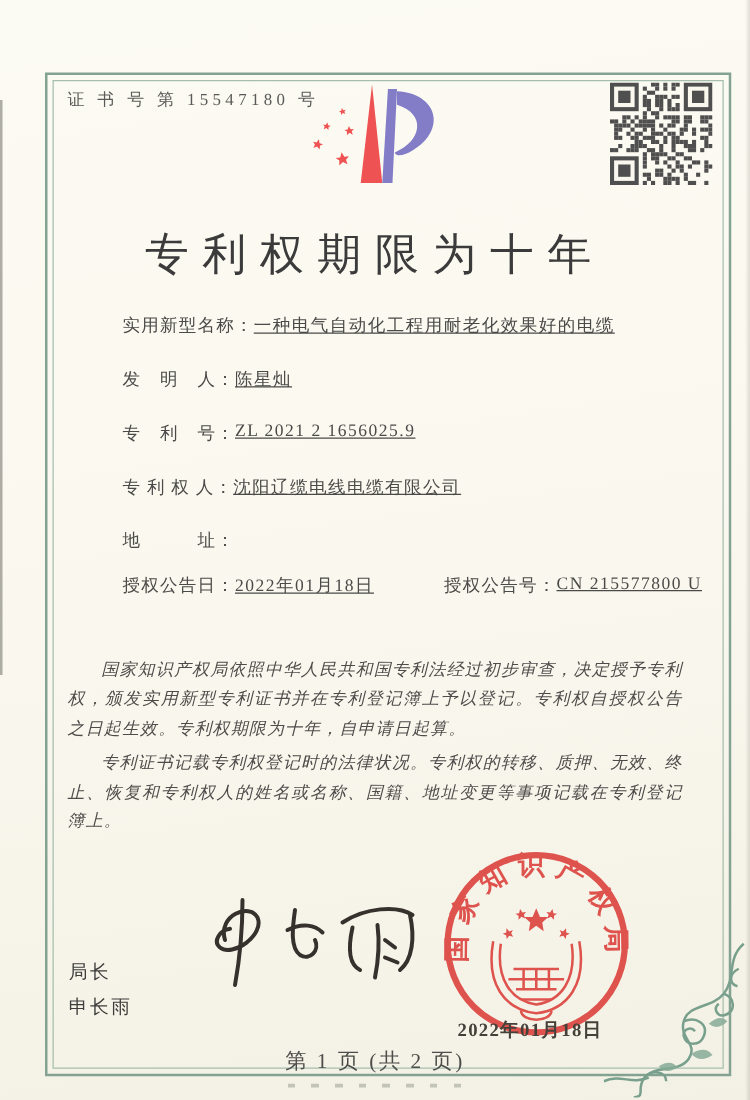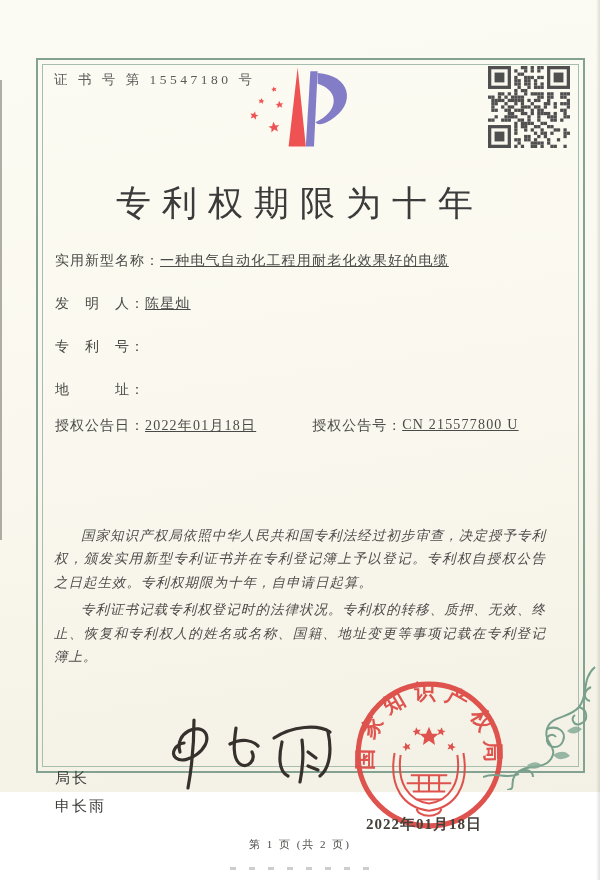--- a/index.html
+++ b/index.html
@@ -2,21 +2,21 @@
 <html><head>
 <meta charset="utf-8">
 <style>
   html,body{margin:0;padding:0;}
   body{
     width:600px;height:880px;position:relative;overflow:hidden;
     background:#ffffff;
     font-family:"Liberation Serif","DejaVu Serif",serif;
   }
   .paper{
-    position:absolute;left:0;top:0;width:600px;height:792px;
+    position:absolute;left:0;top:0;width:600px;height:880px;
     background:linear-gradient(172deg,#fcfbf3 0%,#faf8ee 55%,#f3f1e5 100%);
   }
   .photo-edge-left{
     position:absolute;left:0;top:80px;width:2px;height:460px;
     background:#62625a;opacity:.5;
   }
   .photo-edge-right{
     position:absolute;right:0;top:0;width:4px;height:880px;
     background:linear-gradient(90deg,rgba(0,0,0,0),rgba(90,90,80,.18));
   }
@@ -33,21 +33,21 @@
     font-size:13.5px;color:#5a5a58;letter-spacing:3.5px;
   }
   .logo{position:absolute;left:245px;top:58px;width:118px;height:108px;}
   .qr{position:absolute;left:488px;top:66px;width:82px;height:82px;}
   .title{
     position:absolute;left:0;top:180px;width:100%;
     text-align:center;font-size:35px;color:#3b3b3b;
     letter-spacing:11px;font-weight:500;
   }
   .fields{position:absolute;left:55px;top:252px;width:500px;}
-  .field-row{height:43px;font-size:14px;color:#4a4a48;display:flex;align-items:flex-start;}
+  .field-row{height:43px;font-size:14px;color:#4a4a48;display:flex;align-items:flex-start;margin-left:43px;}
   .field-row.tight{height:36px;gap:40px;}
   .f-label{min-width:86px;white-space:pre;letter-spacing:1px;flex:none;}
   .f-value{letter-spacing:1.2px;white-space:pre;text-decoration:underline;}
   .grant-pair{display:flex;}
   .grant-pair .f-label{min-width:86px;}
   .grant-second{margin-left:56px;}
   .paras{
     position:absolute;left:54px;top:524px;width:492px;
     font-size:13.5px;line-height:1.74;color:#4e4c4a;
     font-style:italic;letter-spacing:1px;
@@ -57,21 +57,21 @@
     font-family:"Liberation Sans","DejaVu Sans",sans-serif;
     font-size:15px;color:#3c3c3a;letter-spacing:2px;line-height:28px;}
   .signature{position:absolute;left:150px;top:714px;width:195px;height:82px;}
   .seal{position:absolute;left:348px;top:674px;width:162px;height:162px;opacity:.93;}
   .seal-date{
     position:absolute;left:366px;top:815px;
     font-size:15px;font-weight:600;color:#46403a;letter-spacing:1px;
   }
   .page-info{
     position:absolute;left:0;top:837px;width:100%;text-align:center;
-    font-size:11px;color:#4c4c4a;letter-spacing:2px;
+    font-size:17px;color:#4c4c4a;letter-spacing:2px;
   }
   .under-marks{
     position:absolute;left:230px;top:867px;width:145px;height:3px;
     background:repeating-linear-gradient(90deg,rgba(70,80,70,.28) 0 6px,transparent 6px 19px);
     filter:blur(.4px);
   }
   .ornament{position:absolute;right:2px;bottom:2px;width:115px;height:125px;}
 </style>
 </head>
 <body>
@@ -321,20 +321,25 @@
     <div class="field-row">
       <span class="f-label">实用新型名称：</span>
       <span class="f-value">一种电气自动化工程用耐老化效果好的电缆</span>
     </div>
     <div class="field-row">
       <span class="f-label">发　明　人：</span>
       <span class="f-value">陈星灿</span>
     </div>
     <div class="field-row">
       <span class="f-label">专　利　号：</span>
+      <span class="f-value">ZL 2021 2 1656025.9</span>
+    </div>
+    <div class="field-row">
+      <span class="f-label">专 利 权 人：</span>
+      <span class="f-value">沈阳辽缆电线电缆有限公司</span>
     </div>
     <div class="field-row tight">
       <span class="f-label">地　　　址：</span>
     </div>
     <div class="field-row">
       <span class="grant-pair">
         <span class="f-label">授权公告日：</span>
         <span class="f-value">2022年01月18日</span>
       </span>
       <span class="grant-pair grant-second">

